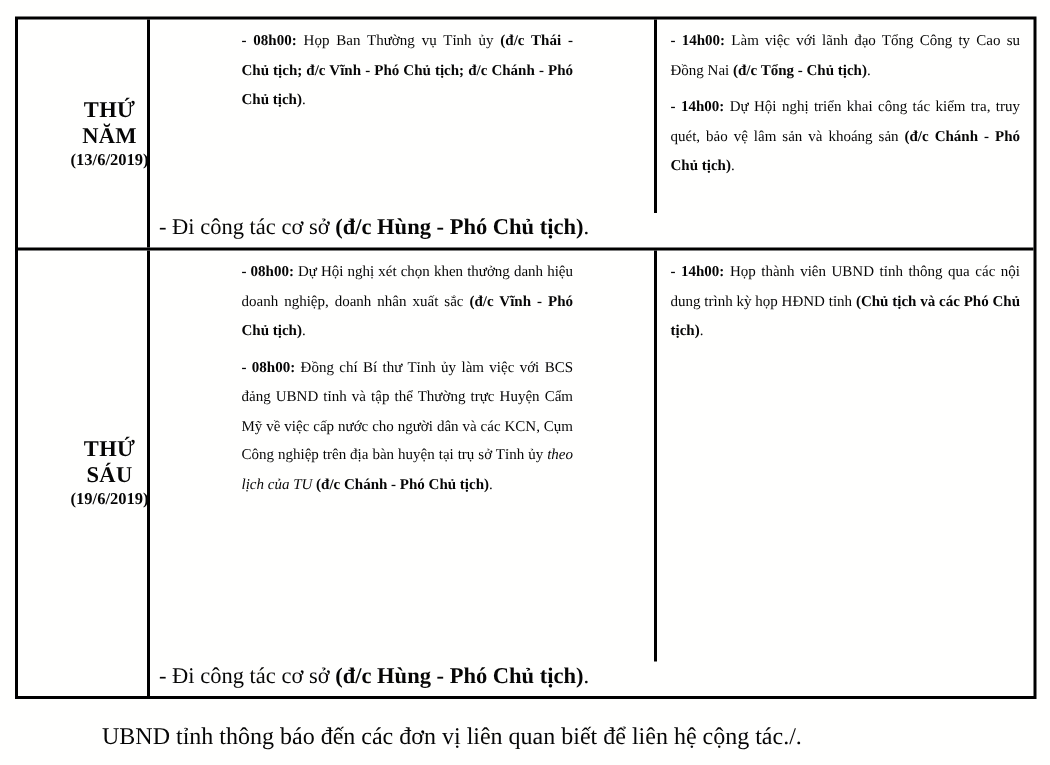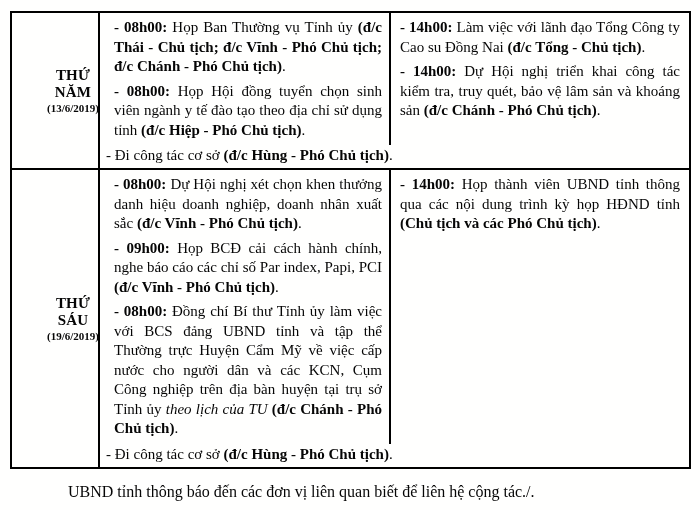--- a/index.html
+++ b/index.html
@@ -25,21 +25,21 @@
   .day-block.friday  { min-height: 299px; border-top: 2px solid #000; }
   .day-cell {
     grid-column: 1; grid-row: 1 / 3;
     border-right: 2px solid #000;
     display: flex; flex-direction: column; align-items: center; justify-content: center;
     text-align: center; padding: 2px; margin-left: 36px;
   }
   .day-name { font-weight: bold; font-size: 15px; letter-spacing: .2px; }
   .day-date { font-weight: bold; font-size: 11px; margin-top: 1px; }
   .session-cell {
-    font-size: 15px; line-height: 19.5px; text-align: justify;
+    font-size: 10px; line-height: 19.5px; text-align: justify; margin-left: 47px;
   }
   .morning-cell { grid-column: 2; grid-row: 1; padding: 5px 7px 0 14px; }
   .afternoon-cell {
     grid-column: 3; grid-row: 1;
     border-left: 2px solid #000;
     padding: 5px 9px 0 9px;
   }
   .item { margin-bottom: 5px; }
   .allday-cell {
     grid-column: 2 / 4; grid-row: 2;
@@ -60,37 +60,35 @@
 
   <div class="schedule-table">
 
     <div class="day-block thursday">
       <div class="day-cell">
         <div class="day-name">THỨ NĂM</div>
         <div class="day-date">(13/6/2019)</div>
       </div>
       <div class="session-cell morning-cell">
         <p class="item"><span class="seg-b">- 08h00:</span><span> Họp Ban Thường vụ Tỉnh ủy </span><span class="seg-b">(đ/c Thái - Chủ tịch; đ/c Vĩnh - Phó Chủ tịch; đ/c Chánh - Phó Chủ tịch)</span><span>.</span></p>
-        <p class="item"><span class="seg-b">- 08h00:</span><span> Họp Hội đồng tuyển chọn sinh viên ngành y tế đào tạo theo địa chỉ sử dụng tỉnh </span><span class="seg-b">(đ/c Hiệp - Phó Chủ tịch)</span><span>.</span></p>
       </div>
       <div class="session-cell afternoon-cell">
         <p class="item"><span class="seg-b">- 14h00:</span><span> Làm việc với lãnh đạo Tổng Công ty Cao su Đồng Nai </span><span class="seg-b">(đ/c Tổng - Chủ tịch)</span><span>.</span></p>
         <p class="item"><span class="seg-b">- 14h00:</span><span> Dự Hội nghị triển khai công tác kiểm tra, truy quét, bảo vệ lâm sản và khoáng sản </span><span class="seg-b">(đ/c Chánh - Phó Chủ tịch)</span><span>.</span></p>
       </div>
       <div class="allday-cell"><span>- Đi công tác cơ sở </span><span class="seg-b">(đ/c Hùng - Phó Chủ tịch)</span><span>.</span></div>
     </div>
 
     <div class="day-block friday">
       <div class="day-cell">
         <div class="day-name">THỨ SÁU</div>
         <div class="day-date">(19/6/2019)</div>
       </div>
       <div class="session-cell morning-cell">
         <p class="item"><span class="seg-b">- 08h00:</span><span> Dự Hội nghị xét chọn khen thưởng danh hiệu doanh nghiệp, doanh nhân xuất sắc </span><span class="seg-b">(đ/c Vĩnh - Phó Chủ tịch)</span><span>.</span></p>
-        <p class="item"><span class="seg-b">- 09h00:</span><span> Họp BCĐ cải cách hành chính, nghe báo cáo các chỉ số Par index, Papi, PCI </span><span class="seg-b">(đ/c Vĩnh - Phó Chủ tịch)</span><span>.</span></p>
         <p class="item"><span class="seg-b">- 08h00:</span><span> Đồng chí Bí thư Tỉnh ủy làm việc với BCS đảng UBND tỉnh và tập thể Thường trực Huyện Cẩm Mỹ về việc cấp nước cho người dân và các KCN, Cụm Công nghiệp trên địa bàn huyện tại trụ sở Tỉnh ủy </span><span class="seg-i">theo lịch của TU</span><span> </span><span class="seg-b">(đ/c Chánh - Phó Chủ tịch)</span><span>.</span></p>
       </div>
       <div class="session-cell afternoon-cell">
         <p class="item"><span class="seg-b">- 14h00:</span><span> Họp thành viên UBND tỉnh thông qua các nội dung trình kỳ họp HĐND tỉnh </span><span class="seg-b">(Chủ tịch và các Phó Chủ tịch)</span><span>.</span></p>
       </div>
       <div class="allday-cell"><span>- Đi công tác cơ sở </span><span class="seg-b">(đ/c Hùng - Phó Chủ tịch)</span><span>.</span></div>
     </div>
 
   </div>
 

